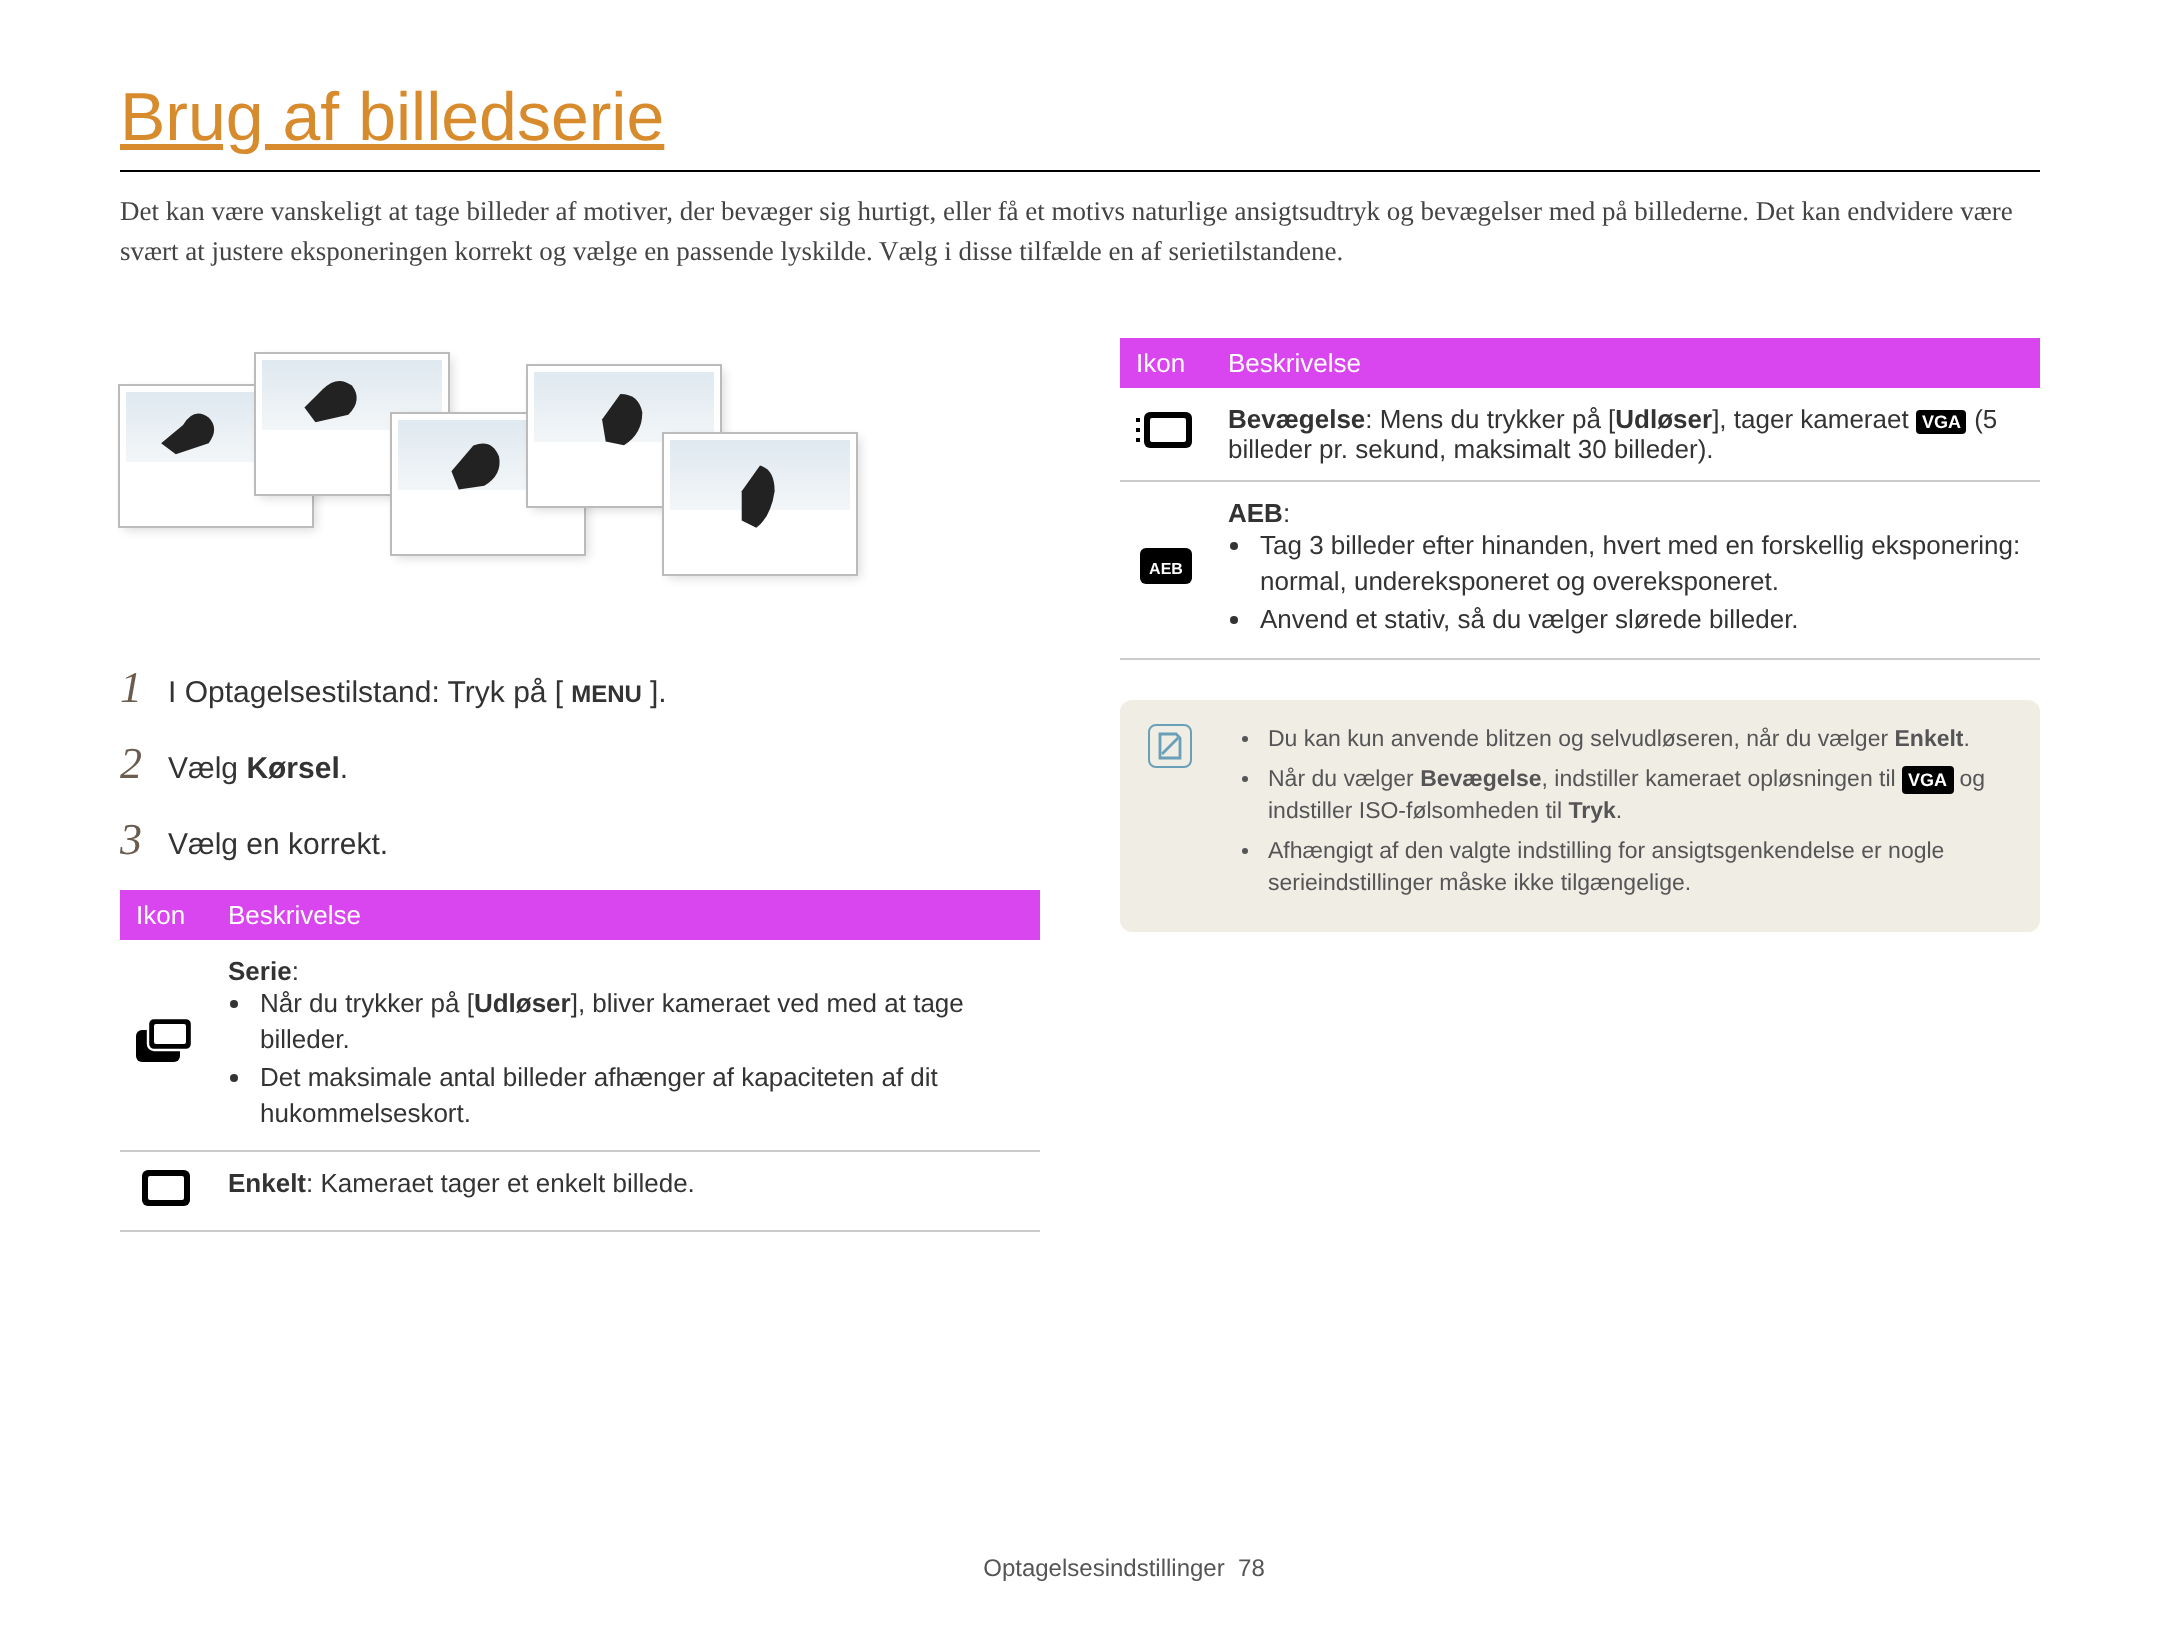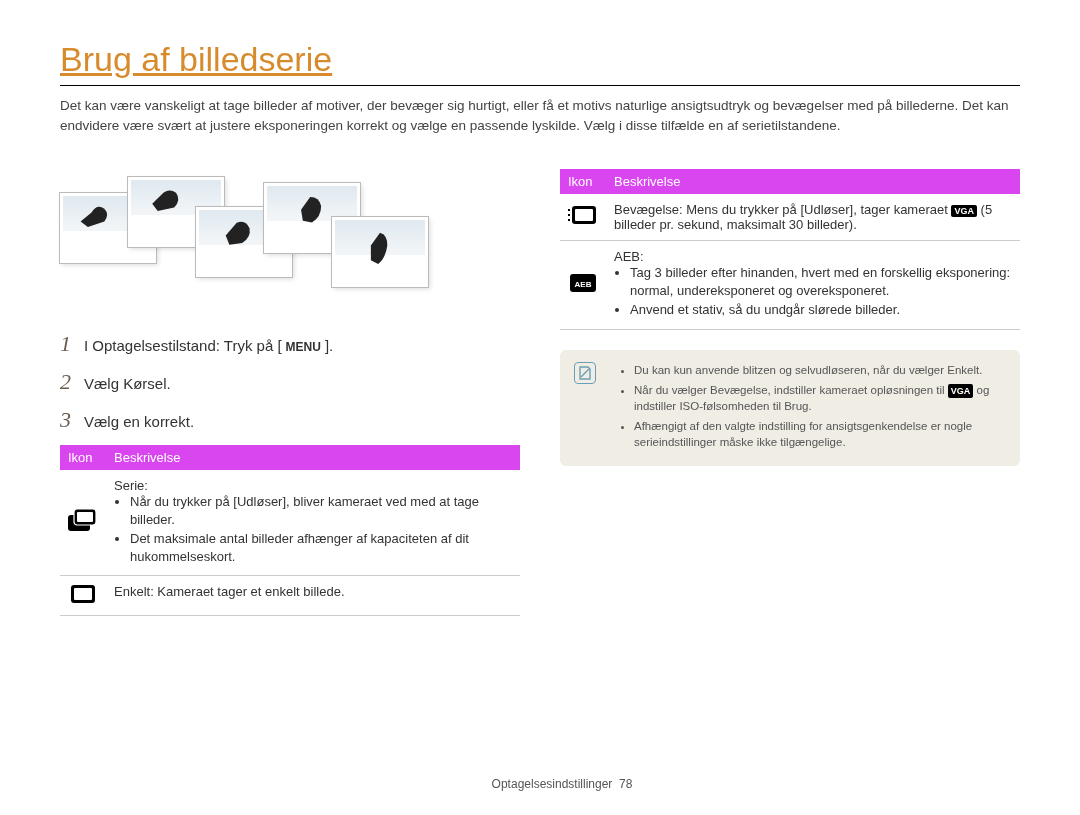--- a/index.html
+++ b/index.html
@@ -22,20 +22,21 @@
   .top-rule {
     border: none;
     border-top: 1px solid #000;
     margin-bottom: 10px;
   }
   .intro {
     font-size: 13.5px;
     line-height: 1.45;
     color: #444;
     margin-bottom: 28px;
+    font-family: Liberation Serif, serif;
   }
   .columns {
     display: flex;
     gap: 40px;
   }
   .col {
     flex: 1;
     min-width: 0;
   }
   
@@ -147,21 +148,21 @@
   .note ul li { margin-bottom: 4px; line-height:1.4; }
   .footer {
     position:absolute;
     bottom:24px;
     left:0; right:0;
     text-align:center;
     font-size:12px;
     color:#555;
     padding-left:44px;
   }
-  .b { font-weight:400; }
+  .b { font-weight:700; }
 </style>
 </head>
 <body>
 
 <h1>Brug af billedserie</h1>
 <hr class="top-rule">
 <p class="intro">Det kan være vanskeligt at tage billeder af motiver, der bevæger sig hurtigt, eller få et motivs naturlige ansigtsudtryk og bevægelser med på billederne. Det kan endvidere være svært at justere eksponeringen korrekt og vælge en passende lyskilde. Vælg i disse tilfælde en af serietilstandene.</p>
 
 <div class="columns">
 
@@ -285,40 +286,40 @@
             <svg width="28" height="20" viewBox="0 0 28 20">
               <rect x="1" y="1" width="26" height="18" rx="3" fill="#000"></rect>
               <text x="14" y="14" text-anchor="middle" fill="#fff" font-size="8" font-weight="700" font-family="Arial">AEB</text>
             </svg>
           </span>
         </td>
         <td>
           <span class="b">AEB</span><span>:</span>
           <ul class="bullets">
             <li>Tag 3 billeder efter hinanden, hvert med en forskellig eksponering: normal, undereksponeret og overeksponeret.</li>
-            <li>Anvend et stativ, så du undgår slørede billeder.</li>
+            <li>Anvend et stativ, så du vælger slørede billeder.</li>
           </ul>
         </td>
       </tr>
     </tbody>
       </table>
 
     <div class="note">
       <div class="note-icon">
         <svg width="14" height="14" viewBox="0 0 14 14">
             <path d="M2 1 h8 l2 2 v10 h-10 z" fill="none" stroke="#6aa0b7" stroke-width="1.4"></path>
             <path d="M3 11 l3 -3 l5 -5" fill="none" stroke="#6aa0b7" stroke-width="1.4"></path>
           </svg>
       </div>
       <ul>
         <li>
           <span>Du kan kun anvende blitzen og selvudløseren, når du vælger </span><span class="b">Enkelt</span><span>.</span>
         </li>
         <li>
-          <span>Når du vælger </span><span class="b">Bevægelse</span><span>, indstiller kameraet opløsningen til </span><span class="vga-chip">VGA</span><span> og indstiller ISO-følsomheden til </span><span class="b">Brug</span><span>.</span>
+          <span>Når du vælger </span><span class="b">Bevægelse</span><span>, indstiller kameraet opløsningen til </span><span class="vga-chip">VGA</span><span> og indstiller ISO-følsomheden til </span><span class="b">Tryk</span><span>.</span>
         </li>
         <li>Afhængigt af den valgte indstilling for ansigtsgenkendelse er nogle serieindstillinger måske ikke tilgængelige.</li>
       </ul>
     </div>
   </div>
 </div>
 
 <div class="footer">
   <span>Optagelsesindstillinger</span>&nbsp;&nbsp;<span>78</span>
 </div>

